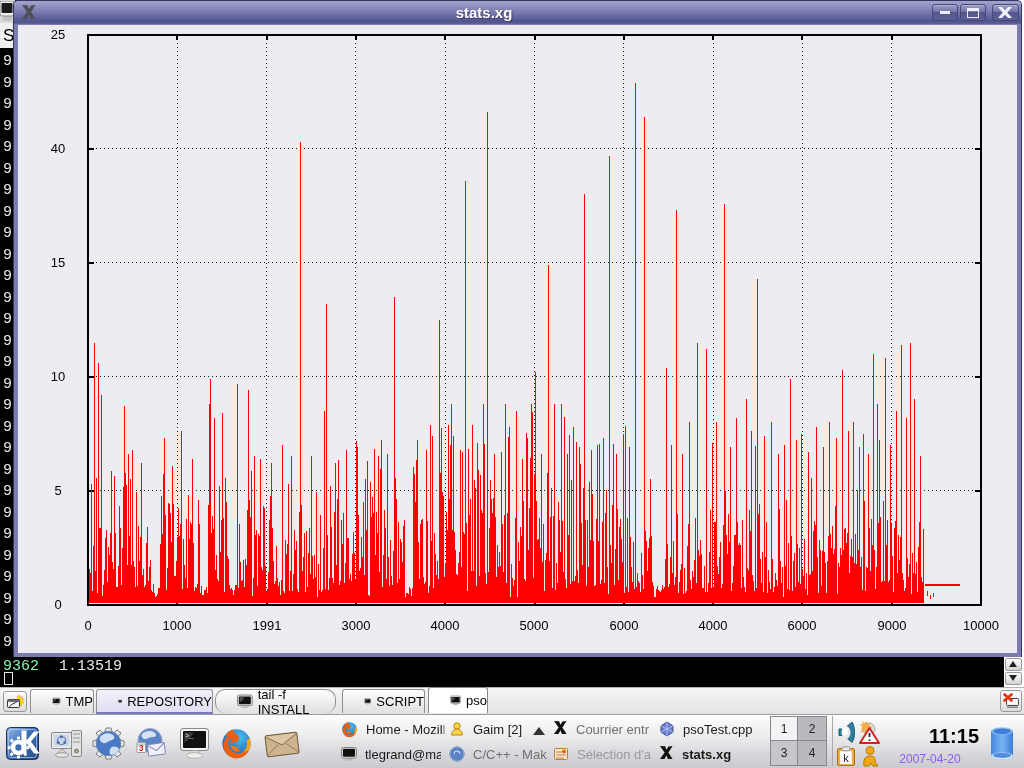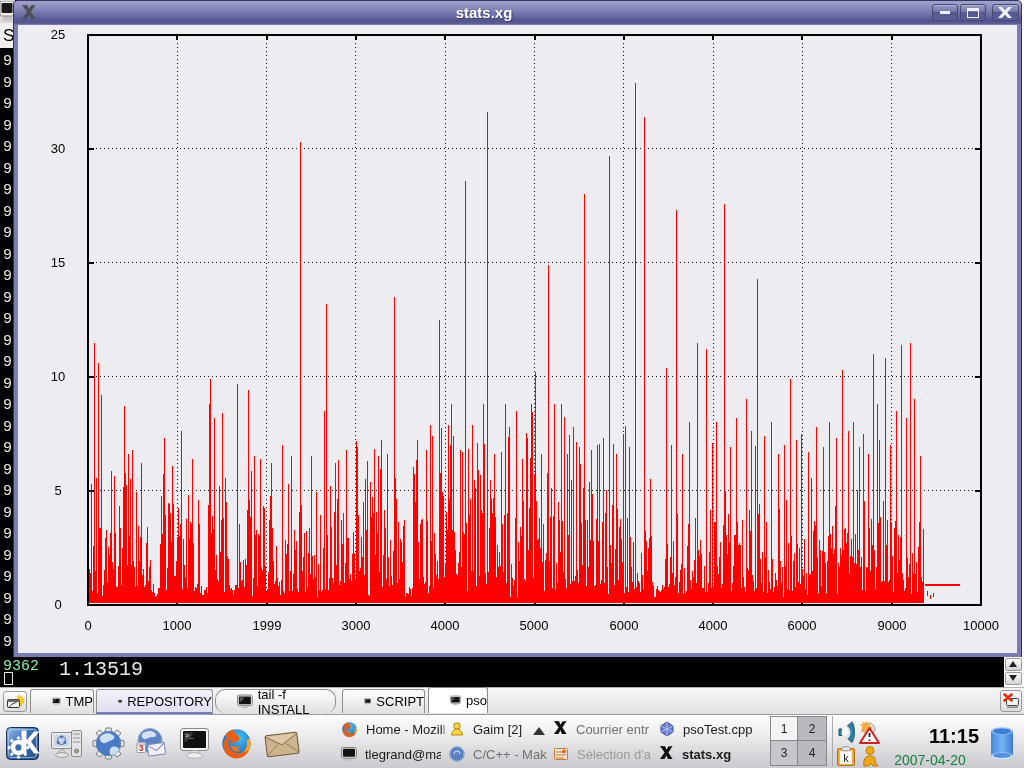--- a/index.html
+++ b/index.html
@@ -31,21 +31,21 @@
  <rect x="1.5" y="2" width="11" height="10" rx="1" fill="#1a1a1a"></rect>
  <rect x="4" y="16" width="7" height="3" fill="#ccc" stroke="#999" stroke-width=".5"></rect>
 </svg>
 <div class="abs" style="left:0;top:23px;width:15px;height:25px;background:#efefef;
  font-size:17px;color:#000;padding:3px 0 0 3px">S</div>
 <div class="abs" style="left:3px;top:51px;width:12px;color:#e8e8e8;
  font-family:'Liberation Mono',monospace;font-size:15px;line-height:21.5px">9<br>9<br>9<br>9<br>9<br>9<br>9<br>9<br>9<br>9<br>9<br>9<br>9<br>9<br>9<br>9<br>9<br>9<br>9<br>9<br>9<br>9<br>9<br>9<br>9<br>9<br>9<br>9</div>
 <div class="abs" style="left:3px;top:658px;color:#86efac;
  font-family:'Liberation Mono',monospace;font-size:15px">9362</div>
 <div class="abs" style="left:59px;top:658px;color:#e8e8e8;
- font-family:'Liberation Mono',monospace;font-size:20px">1.13519</div>
+ font-family:'Liberation Mono',monospace;font-size:15px">1.13519</div>
 <div class="abs" style="left:4px;top:672px;width:9px;height:13px;border:1px solid #e8e8e8"></div>
 <div class="abs" style="left:1005px;top:658px;width:17px;height:13px;
  background:linear-gradient(#fff,#d2d2d2);border:1px solid #9a9a9a;border-radius:2px"></div>
 <svg class="abs" style="left:1009px;top:661px" width="8" height="7">
     <path d="M4 0L8 6H0Z" fill="#222"></path>
   </svg>
 <div class="abs" style="left:1005px;top:672px;width:17px;height:13px;
  background:linear-gradient(#fff,#d2d2d2);border:1px solid #9a9a9a;border-radius:2px"></div>
 <svg class="abs" style="left:1009px;top:675px" width="8" height="7">
     <path d="M4 6L0 0H8Z" fill="#222"></path>
@@ -334,21 +334,21 @@
  <text x="10" y="16" font-size="11" font-family="Liberation Sans" fill="#222" text-anchor="middle">k</text>
 </svg>
 <svg class="abs" style="left:860px;top:745px" width="22" height="22" viewBox="0 0 22 22">
  <circle cx="10" cy="5.5" r="4" fill="#f0a818" stroke="#b87808"></circle>
  <path d="M4 21c-1-6 1-10 6-10 4.5 0 6 3 5 6l3 4h-5l-2-3c-.5 2-2 3-4 3z" fill="#f0a818" stroke="#b87808"></path>
 </svg>
 
 <div class="abs" style="left:904px;top:725px;width:100px;text-align:center;
  font-size:20px;font-weight:bold;color:#000">11:15</div>
 <div class="abs" style="left:880px;top:752px;width:100px;text-align:center;
- font-size:14px;color:#15803d">2007-04-20</div>
+ font-size:12px;color:#8b5cf6">2007-04-20</div>
 <svg class="abs" style="left:989px;top:726px" width="26" height="36" viewBox="0 0 26 36">
  <defs>
       <linearGradient id="cyl" x1="0" y1="0" x2="1" y2="0">
   <stop offset="0" stop-color="#4488e0"></stop>
         <stop offset=".5" stop-color="#77b4f4"></stop>
   <stop offset="1" stop-color="#3c7cd4"></stop>
       </linearGradient>
     </defs>
  <path d="M2 5v25a11 3.5 0 0 0 22 0V5z" fill="url(#cyl)"></path>
  <ellipse cx="13" cy="30" rx="11" ry="3.5" fill="#dceafc"></ellipse>
@@ -428,25 +428,25 @@
         </g>
    <rect x="70" y="10" width="893" height="569.5" fill="none" stroke="#000" stroke-width="2"></rect>
    <path d="M71.5 578V544M72.5 578V548M73.5 578V459M74.5 578V566M75.5 578V521M76.5 578V318M77.5 578V546M78.5 578V453M79.5 578V568M80.5 578V338M81.5 578V503M82.5 578V503M83.5 578V370M84.5 578V571M85.5 578V560M86.5 578V545M87.5 578V513M88.5 578V505M89.5 578V557M90.5 578V522M91.5 578V530M92.5 578V508M93.5 578V446M94.5 578V537M95.5 578V544M96.5 578V451M97.5 578V508M98.5 578V562M99.5 578V562M100.5 578V541M101.5 578V481M102.5 578V503M103.5 578V560M104.5 578V523M105.5 578V462M106.5 578V381M107.5 578V448M108.5 578V460M109.5 578V540M110.5 578V429M111.5 578V511M112.5 578V454M113.5 578V540M114.5 578V425M115.5 578V536M116.5 578V542M117.5 578V562M118.5 578V467M119.5 578V561M120.5 578V501M121.5 578V536M122.5 578V512M123.5 578V438M124.5 578V550M125.5 578V544M126.5 578V562M127.5 578V560M128.5 578V518M129.5 578V502M130.5 578V556M131.5 578V542M132.5 578V535M133.5 578V565M134.5 578V567M135.5 578V559M136.5 578V568M137.5 578V572M138.5 578V571M139.5 578V569M140.5 578V563M141.5 578V563M142.5 578V519M143.5 578V471M144.5 578V509M145.5 578V449M146.5 578V413M147.5 578V490M148.5 578V565M149.5 578V543M150.5 578V478M151.5 578V479M152.5 578V488M153.5 578V517M154.5 578V441M155.5 578V479M156.5 578V551M157.5 578V551M158.5 578V536M159.5 578V512M160.5 578V483M161.5 578V511M162.5 578V499M163.5 578V406M164.5 578V564M165.5 578V514M166.5 578V540M167.5 578V553M168.5 578V494M169.5 578V563M170.5 578V470M171.5 578V514M172.5 578V497M173.5 578V499M174.5 578V434M175.5 578V518M176.5 578V566M177.5 578V562M178.5 578V563M179.5 578V559M180.5 578V475M181.5 578V499M182.5 578V568M183.5 578V561M184.5 578V570M185.5 578V570M186.5 578V565M187.5 578V565M188.5 578V562M189.5 578V568M190.5 578V480M191.5 578V379M192.5 578V354M193.5 578V508M194.5 578V491M195.5 578V504M196.5 578V393M197.5 578V545M198.5 578V530M199.5 578V554M200.5 578V556M201.5 578V461M202.5 578V527M203.5 578V495M204.5 578V388M205.5 578V493M206.5 578V567M207.5 578V453M208.5 578V477M209.5 578V531M210.5 578V534M211.5 578V560M212.5 578V564M213.5 578V563M214.5 578V565M215.5 578V570M216.5 578V565M217.5 578V560M218.5 578V560M219.5 578V359M220.5 578V563M221.5 578V499M222.5 578V537M223.5 578V556M224.5 578V555M225.5 578V535M226.5 578V562M227.5 578V534M228.5 578V540M229.5 578V485M230.5 578V365M231.5 578V475M232.5 578V492M233.5 578V446M234.5 578V571M235.5 578V553M236.5 578V431M237.5 578V510M238.5 578V505M239.5 578V561M240.5 578V509M241.5 578V511M242.5 578V434M243.5 578V542M244.5 578V545M245.5 578V481M246.5 578V483M247.5 578V541M248.5 578V566M249.5 578V564M250.5 578V547M251.5 578V495M252.5 578V471M253.5 578V438M254.5 578V503M255.5 578V536M256.5 578V559M257.5 578V556M258.5 578V521M259.5 578V553M260.5 578V561M261.5 578V557M262.5 578V570M263.5 578V555M264.5 578V420M265.5 578V566M266.5 578V568M267.5 578V515M268.5 578V529M269.5 578V519M270.5 578V459M271.5 578V566M272.5 578V546M273.5 578V431M274.5 578V566M275.5 578V549M276.5 578V505M277.5 578V525M278.5 578V516M279.5 578V564M280.5 578V567M281.5 578V487M282.5 578V117M283.5 578V480M284.5 578V546M285.5 578V532M286.5 578V508M287.5 578V567M288.5 578V506M289.5 578V562M290.5 578V528M291.5 578V503M292.5 578V549M293.5 578V431M294.5 578V531M295.5 578V554M296.5 578V530M297.5 578V552M298.5 578V467M299.5 578V572M300.5 578V539M301.5 578V565M302.5 578V490M303.5 578V567M304.5 578V565M305.5 578V523M306.5 578V386M307.5 578V564M308.5 578V279M309.5 578V510M310.5 578V565M311.5 578V553M312.5 578V461M313.5 578V502M314.5 578V553M315.5 578V558M316.5 578V487M317.5 578V438M318.5 578V540M319.5 578V474M320.5 578V435M321.5 578V560M322.5 578V556M323.5 578V495M324.5 578V519M325.5 578V488M326.5 578V558M327.5 578V538M328.5 578V425M329.5 578V513M330.5 578V513M331.5 578V554M332.5 578V549M333.5 578V556M334.5 578V529M335.5 578V507M336.5 578V528M337.5 578V554M338.5 578V416M339.5 578V422M340.5 578V490M341.5 578V546M342.5 578V543M343.5 578V512M344.5 578V532M345.5 578V477M346.5 578V550M347.5 578V454M348.5 578V505M349.5 578V436M350.5 578V570M351.5 578V571M352.5 578V457M353.5 578V492M354.5 578V472M355.5 578V488M356.5 578V424M357.5 578V530M358.5 578V487M359.5 578V508M360.5 578V431M361.5 578V547M362.5 578V444M363.5 578V415M364.5 578V562M365.5 578V530M366.5 578V485M367.5 578V503M368.5 578V554M369.5 578V429M370.5 578V532M371.5 578V561M372.5 578V515M373.5 578V551M374.5 578V560M375.5 578V526M376.5 578V272M377.5 578V453M378.5 578V474M379.5 578V558M380.5 578V497M381.5 578V554M382.5 578V514M383.5 578V517M384.5 578V537M385.5 578V501M386.5 578V495M387.5 578V572M388.5 578V568M389.5 578V568M390.5 578V569M391.5 578V562M392.5 578V564M393.5 578V571M394.5 578V563M395.5 578V442M396.5 578V449M397.5 578V477M398.5 578V435M399.5 578V415M400.5 578V517M401.5 578V554M402.5 578V499M403.5 578V495M404.5 578V494M405.5 578V552M406.5 578V559M407.5 578V557M408.5 578V425M409.5 578V496M410.5 578V568M411.5 578V561M412.5 578V400M413.5 578V516M414.5 578V411M415.5 578V563M416.5 578V508M417.5 578V529M418.5 578V550M419.5 578V536M420.5 578V554M421.5 578V295M422.5 578V448M423.5 578V403M424.5 578V467M425.5 578V471M426.5 578V552M427.5 578V538M428.5 578V487M429.5 578V505M430.5 578V400M431.5 578V474M432.5 578V420M433.5 578V379M434.5 578V505M435.5 578V411M436.5 578V507M437.5 578V525M438.5 578V549M439.5 578V550M440.5 578V538M441.5 578V527M442.5 578V425M443.5 578V542M444.5 578V427M445.5 578V507M446.5 578V509M447.5 578V156M448.5 578V498M449.5 578V566M450.5 578V424M451.5 578V490M452.5 578V474M453.5 578V546M454.5 578V400M455.5 578V546M456.5 578V455M457.5 578V463M458.5 578V561M459.5 578V418M460.5 578V445M461.5 578V551M462.5 578V450M463.5 578V485M464.5 578V488M465.5 578V379M466.5 578V419M467.5 578V548M468.5 578V559M469.5 578V87M470.5 578V547M471.5 578V503M472.5 578V455M473.5 578V474M474.5 578V488M475.5 578V473M476.5 578V429M477.5 578V492M478.5 578V552M479.5 578V520M480.5 578V542M481.5 578V527M482.5 578V541M483.5 578V427M484.5 578V499M485.5 578V547M486.5 578V490M487.5 578V379M488.5 578V558M489.5 578V488M490.5 578V412M491.5 578V402M492.5 578V572M493.5 578V539M494.5 578V553M495.5 578V561M496.5 578V555M497.5 578V493M498.5 578V386M499.5 578V572M500.5 578V517M501.5 578V536M502.5 578V502M503.5 578V511M504.5 578V434M505.5 578V476M506.5 578V554M507.5 578V556M508.5 578V408M509.5 578V413M510.5 578V525M511.5 578V483M512.5 578V433M513.5 578V379M514.5 578V387M515.5 578V553M516.5 578V449M517.5 578V347M518.5 578V476M519.5 578V515M520.5 578V514M521.5 578V493M522.5 578V523M523.5 578V429M524.5 578V537M525.5 578V499M526.5 578V566M527.5 578V535M528.5 578V528M529.5 578V448M530.5 578V240M531.5 578V536M532.5 578V492M533.5 578V463M534.5 578V563M535.5 578V491M536.5 578V379M537.5 578V565M538.5 578V538M539.5 578V558M540.5 578V477M541.5 578V495M542.5 578V527M543.5 578V379M544.5 578V496M545.5 578V547M546.5 578V392M547.5 578V554M548.5 578V563M549.5 578V429M550.5 578V510M551.5 578V410M552.5 578V559M553.5 578V455M554.5 578V556M555.5 578V402M556.5 578V556M557.5 578V551M558.5 578V417M559.5 578V545M560.5 578V558M561.5 578V422M562.5 578V439M563.5 578V498M564.5 578V540M565.5 578V463M566.5 578V169M567.5 578V495M568.5 578V561M569.5 578V495M570.5 578V542M571.5 578V457M572.5 578V515M573.5 578V425M574.5 578V469M575.5 578V516M576.5 578V561M577.5 578V560M578.5 578V494M579.5 578V420M580.5 578V516M581.5 578V419M582.5 578V559M583.5 578V555M584.5 578V497M585.5 578V413M586.5 578V558M587.5 578V488M588.5 578V465M589.5 578V542M590.5 578V569M591.5 578V131M592.5 578V520M593.5 578V538M594.5 578V480M595.5 578V419M596.5 578V560M597.5 578V524M598.5 578V429M599.5 578V484M600.5 578V555M601.5 578V502M602.5 578V494M603.5 578V514M604.5 578V537M605.5 578V409M606.5 578V568M607.5 578V401M608.5 578V562M609.5 578V493M610.5 578V567M611.5 578V422M612.5 578V512M613.5 578V542M614.5 578V557M615.5 578V517M616.5 578V564M617.5 578V58M618.5 578V562M619.5 578V548M620.5 578V556M621.5 578V558M622.5 578V567M623.5 578V528M624.5 578V550M625.5 578V564M626.5 578V92M627.5 578V506M628.5 578V516M629.5 578V546M630.5 578V523M631.5 578V513M632.5 578V454M633.5 578V511M634.5 578V557M635.5 578V561M636.5 578V572M637.5 578V572M638.5 578V564M639.5 578V561M640.5 578V565M641.5 578V566M642.5 578V567M643.5 578V565M644.5 578V560M645.5 578V564M646.5 578V562M647.5 578V534M648.5 578V343M649.5 578V519M650.5 578V562M651.5 578V559M652.5 578V532M653.5 578V420M654.5 578V548M655.5 578V516M656.5 578V560M657.5 578V552M658.5 578V185M659.5 578V489M660.5 578V568M661.5 578V557M662.5 578V545M663.5 578V539M664.5 578V429M665.5 578V569M666.5 578V543M667.5 578V568M668.5 578V566M669.5 578V521M670.5 578V499M671.5 578V397M672.5 578V555M673.5 578V564M674.5 578V546M675.5 578V552M676.5 578V535M677.5 578V493M678.5 578V558M679.5 578V318M680.5 578V525M681.5 578V531M682.5 578V515M683.5 578V529M684.5 578V563M685.5 578V563M686.5 578V541M687.5 578V567M688.5 578V324M689.5 578V567M690.5 578V558M691.5 578V527M692.5 578V485M693.5 578V563M694.5 578V418M695.5 578V562M696.5 578V497M697.5 578V497M698.5 578V397M699.5 578V541M700.5 578V549M701.5 578V532M702.5 578V517M703.5 578V563M704.5 578V559M705.5 578V500M706.5 578V179M707.5 578V466M708.5 578V510M709.5 578V529M710.5 578V489M711.5 578V517M712.5 578V422M713.5 578V566M714.5 578V558M715.5 578V541M716.5 578V510M717.5 578V510M718.5 578V393M719.5 578V497M720.5 578V520M721.5 578V518M722.5 578V520M723.5 578V563M724.5 578V495M725.5 578V552M726.5 578V562M727.5 578V567M728.5 578V374M729.5 578V543M730.5 578V545M731.5 578V485M732.5 578V506M733.5 578V406M734.5 578V550M735.5 578V556M736.5 578V566M737.5 578V421M738.5 578V563M739.5 578V254M740.5 578V489M741.5 578V479M742.5 578V534M743.5 578V558M744.5 578V527M745.5 578V567M746.5 578V411M747.5 578V532M748.5 578V497M749.5 578V568M750.5 578V545M751.5 578V557M752.5 578V564M753.5 578V397M754.5 578V534M755.5 578V567M756.5 578V562M757.5 578V548M758.5 578V555M759.5 578V561M760.5 578V429M761.5 578V484M762.5 578V536M763.5 578V558M764.5 578V542M765.5 578V572M766.5 578V420M767.5 578V541M768.5 578V475M769.5 578V564M770.5 578V518M771.5 578V565M772.5 578V354M773.5 578V511M774.5 578V566M775.5 578V536M776.5 578V528M777.5 578V562M778.5 578V415M779.5 578V519M780.5 578V557M781.5 578V523M782.5 578V559M783.5 578V409M784.5 578V544M785.5 578V551M786.5 578V514M787.5 578V564M788.5 578V548M789.5 578V570M790.5 578V427M791.5 578V550M792.5 578V549M793.5 578V453M794.5 578V546M795.5 578V506M796.5 578V496M797.5 578V500M798.5 578V402M799.5 578V532M800.5 578V568M801.5 578V515M802.5 578V525M803.5 578V561M804.5 578V526M805.5 578V422M806.5 578V527M807.5 578V538M808.5 578V568M809.5 578V536M810.5 578V511M811.5 578V397M812.5 578V509M813.5 578V523M814.5 578V501M815.5 578V529M816.5 578V524M817.5 578V481M818.5 578V413M819.5 578V569M820.5 578V538M821.5 578V542M822.5 578V523M823.5 578V530M824.5 578V345M825.5 578V525M826.5 578V504M827.5 578V503M828.5 578V518M829.5 578V508M830.5 578V406M831.5 578V548M832.5 578V531M833.5 578V514M834.5 578V532M835.5 578V397M836.5 578V538M837.5 578V509M838.5 578V539M839.5 578V465M840.5 578V525M841.5 578V422M842.5 578V542M843.5 578V532M844.5 578V565M845.5 578V409M846.5 578V476M847.5 578V566M848.5 578V542M849.5 578V543M850.5 578V429M851.5 578V503M852.5 578V546M853.5 578V494M854.5 578V520M855.5 578V329M856.5 578V525M857.5 578V564M858.5 578V542M859.5 578V379M860.5 578V498M861.5 578V415M862.5 578V492M863.5 578V557M864.5 578V556M865.5 578V476M866.5 578V556M867.5 578V333M868.5 578V520M869.5 578V495M870.5 578V557M871.5 578V555M872.5 578V420M873.5 578V499M874.5 578V531M875.5 578V567M876.5 578V503M877.5 578V496M878.5 578V386M879.5 578V548M880.5 578V510M881.5 578V535M882.5 578V512M883.5 578V320M884.5 578V548M885.5 578V555M886.5 578V566M887.5 578V563M888.5 578V393M889.5 578V533M890.5 578V552M891.5 578V539M892.5 578V318M893.5 578V569M894.5 578V528M895.5 578V548M896.5 578V374M897.5 578V549M898.5 578V537M899.5 578V567M900.5 578V522M901.5 578V497M902.5 578V431M903.5 578V552M904.5 578V557M905.5 578V504" stroke="#fe0000" stroke-width="1" fill="none"></path>
    <path d="M906.5 560H942" stroke="#fe0000" stroke-width="1.5" fill="none"></path>
    <path d="M909.5 571V566M912.5 574V570M915.5 572V568" stroke="#fe0000" stroke-width="1" fill="none"></path>
   </svg>
   <div class="yl" style="top:572px">0</div>
       <div class="yl" style="top:458px">5</div>
       <div class="yl" style="top:344px">10</div>
       <div class="yl" style="top:230px">15</div>
-      <div class="yl" style="top:116px">30</div>
+      <div class="yl" style="top:116px">40</div>
       <div class="yl" style="top:2px">25</div>
   <div class="xl" style="left:30px">0</div>
       <div class="xl" style="left:119px">1000</div>
-      <div class="xl" style="left:209px">1999</div>
+      <div class="xl" style="left:209px">1991</div>
       <div class="xl" style="left:298px">3000</div>
       <div class="xl" style="left:387px">4000</div>
       <div class="xl" style="left:476px">5000</div>
       <div class="xl" style="left:566px">6000</div>
       <div class="xl" style="left:655px">4000</div>
       <div class="xl" style="left:744px">6000</div>
       <div class="xl" style="left:834px">9000</div>
       <div class="xl" style="left:923px">10000</div>
  </div>
 </div>

